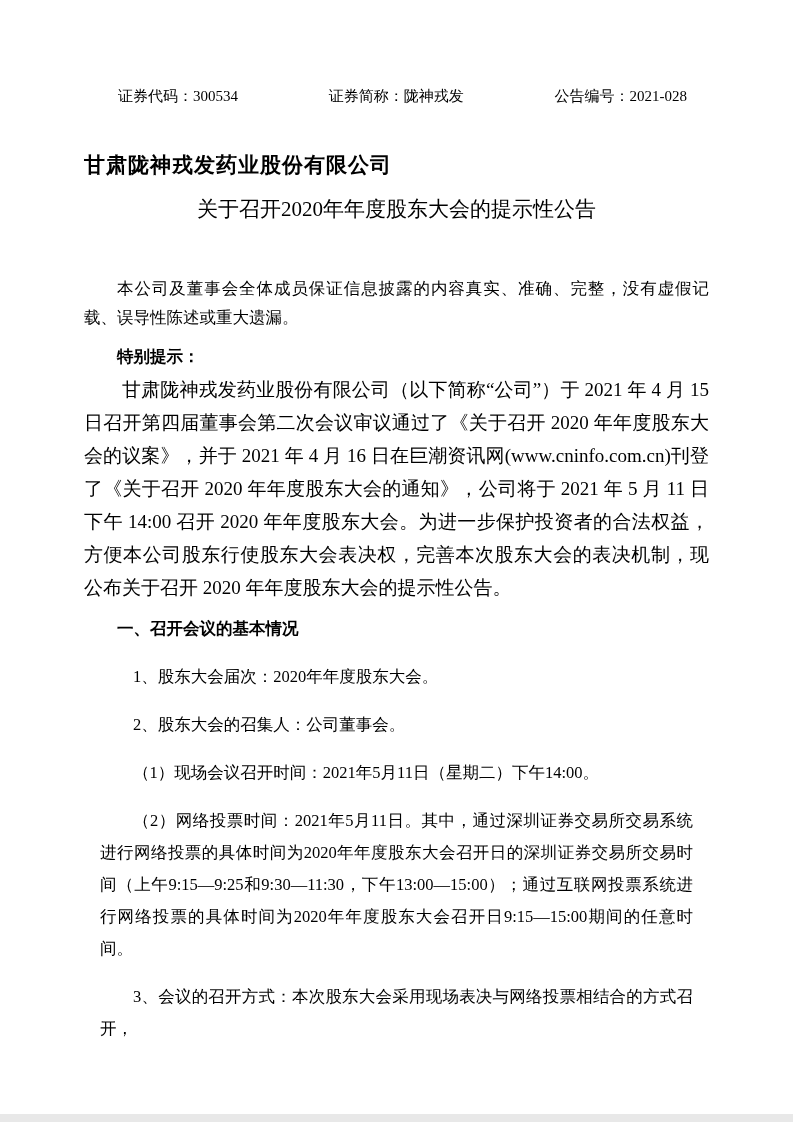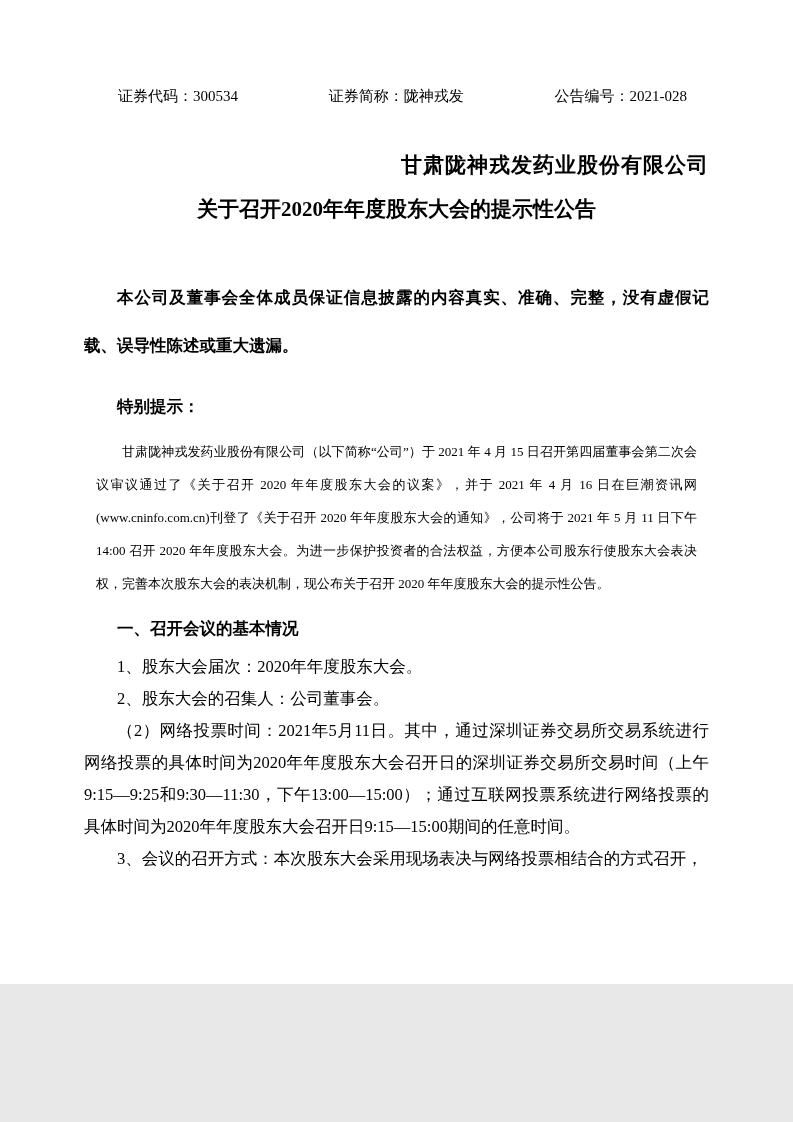--- a/index.html
+++ b/index.html
@@ -3,83 +3,83 @@
 <meta charset="utf-8">
 <style>
   html, body {
     margin: 0;
     padding: 0;
     background: #e8e8e8;
   }
   .page {
     position: relative;
     width: 793px;
-    height: 984px;
+    height: 1114px;
     margin: 0 auto;
     background: #ffffff;
     box-sizing: border-box;
     padding: 86px 84px 0 84px;
     font-family: "Liberation Serif", "DejaVu Serif", serif;
     color: #000000;
     overflow: hidden;
   }
   .header-row {
     display: flex;
     justify-content: space-between;
     align-items: baseline;
     font-size: 15px;
     line-height: 20px;
     padding: 0 22px 0 34px;
   }
   .title-company {
     font-size: 21px;
     font-weight: bold;
-    text-align: right;
+    text-align: left;
     margin: 44px 0 0 0;
     line-height: 30px;
     letter-spacing: 1px;
   }
   .title-subject {
     font-size: 21px;
-    font-weight: bold;
+    font-weight: normal;
     text-align: center;
     margin: 14px 0 0 0;
     line-height: 30px;
   }
   .declaration {
     margin: 50px 0 0 0;
     font-size: 16.5px;
-    font-weight: bold;
-    line-height: 48px;
+    font-weight: normal;
+    line-height: 29px;
     text-indent: 2em;
     text-align: justify;
   }
   .special-label {
-    margin: 20px 0 0 0;
+    margin: 8px 0 0 0;
     font-size: 16.5px;
     font-weight: bold;
     line-height: 33px;
     text-indent: 2em;
   }
   .body-para {
-    margin: 12px;
-    font-size: 13px;
+    margin: 0;
+    font-size: 19px;
     line-height: 33px;
     text-indent: 2em;
     text-align: justify;
   }
   .section-heading {
-    margin: 8px 0 6px 0;
+    margin: 8px 0 0 0;
     font-size: 16.5px;
     font-weight: bold;
     line-height: 33px;
     text-indent: 2em;
   }
   .item-para {
-    margin: 0;
+    margin: 16px;
     font-size: 16.5px;
     line-height: 32px;
     text-indent: 2em;
     text-align: justify;
   }
 </style>
 </head>
 <body>
 
 <div class="page">
@@ -95,16 +95,17 @@
 
   <p class="declaration">本公司及董事会全体成员保证信息披露的内容真实、准确、完整，没有虚假记载、误导性陈述或重大遗漏。</p>
 
   <p class="special-label">特别提示：</p>
   <p class="body-para">甘肃陇神戎发药业股份有限公司（以下简称“公司”）于 2021 年 4 月 15 日召开第四届董事会第二次会议审议通过了《关于召开 2020 年年度股东大会的议案》，并于 2021 年 4 月 16 日在巨潮资讯网(www.cninfo.com.cn)刊登了《关于召开 2020 年年度股东大会的通知》，公司将于 2021 年 5 月 11 日下午 14:00 召开 2020 年年度股东大会。为进一步保护投资者的合法权益，方便本公司股东行使股东大会表决权，完善本次股东大会的表决机制，现公布关于召开 2020 年年度股东大会的提示性公告。</p>
 
   <p class="section-heading">一、召开会议的基本情况</p>
 
   <p class="item-para">1、股东大会届次：2020年年度股东大会。</p>
   <p class="item-para">2、股东大会的召集人：公司董事会。</p>
+  <p class="item-para">（1）现场会议召开时间：2021年5月11日（星期二）下午14:00。</p>
   <p class="item-para">（2）网络投票时间：2021年5月11日。其中，通过深圳证券交易所交易系统进行网络投票的具体时间为2020年年度股东大会召开日的深圳证券交易所交易时间（上午9:15—9:25和9:30—11:30，下午13:00—15:00）；通过互联网投票系统进行网络投票的具体时间为2020年年度股东大会召开日9:15—15:00期间的任意时间。</p>
   <p class="item-para">3、会议的召开方式：本次股东大会采用现场表决与网络投票相结合的方式召开，</p>
 
 </div>
 
 </body></html>

